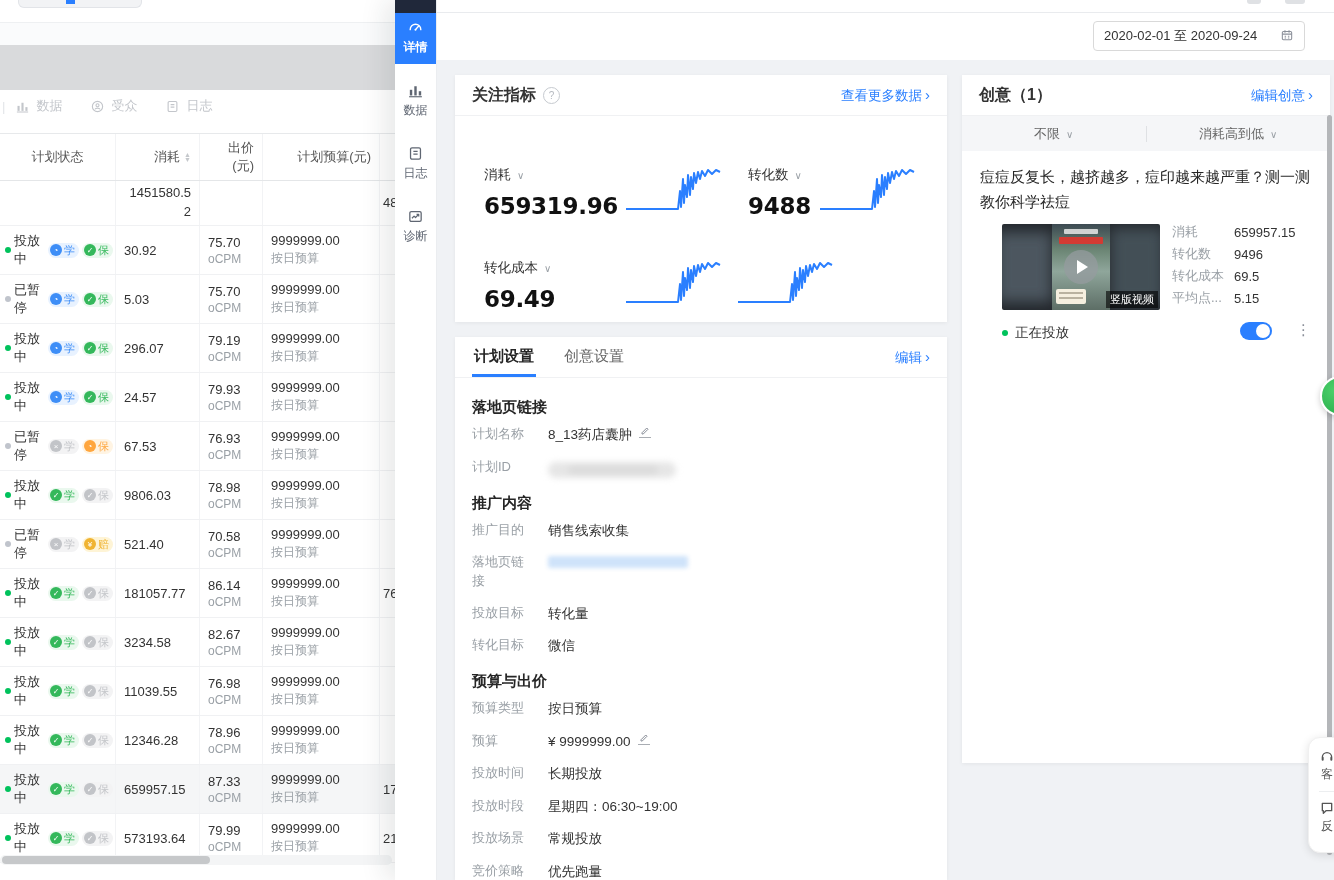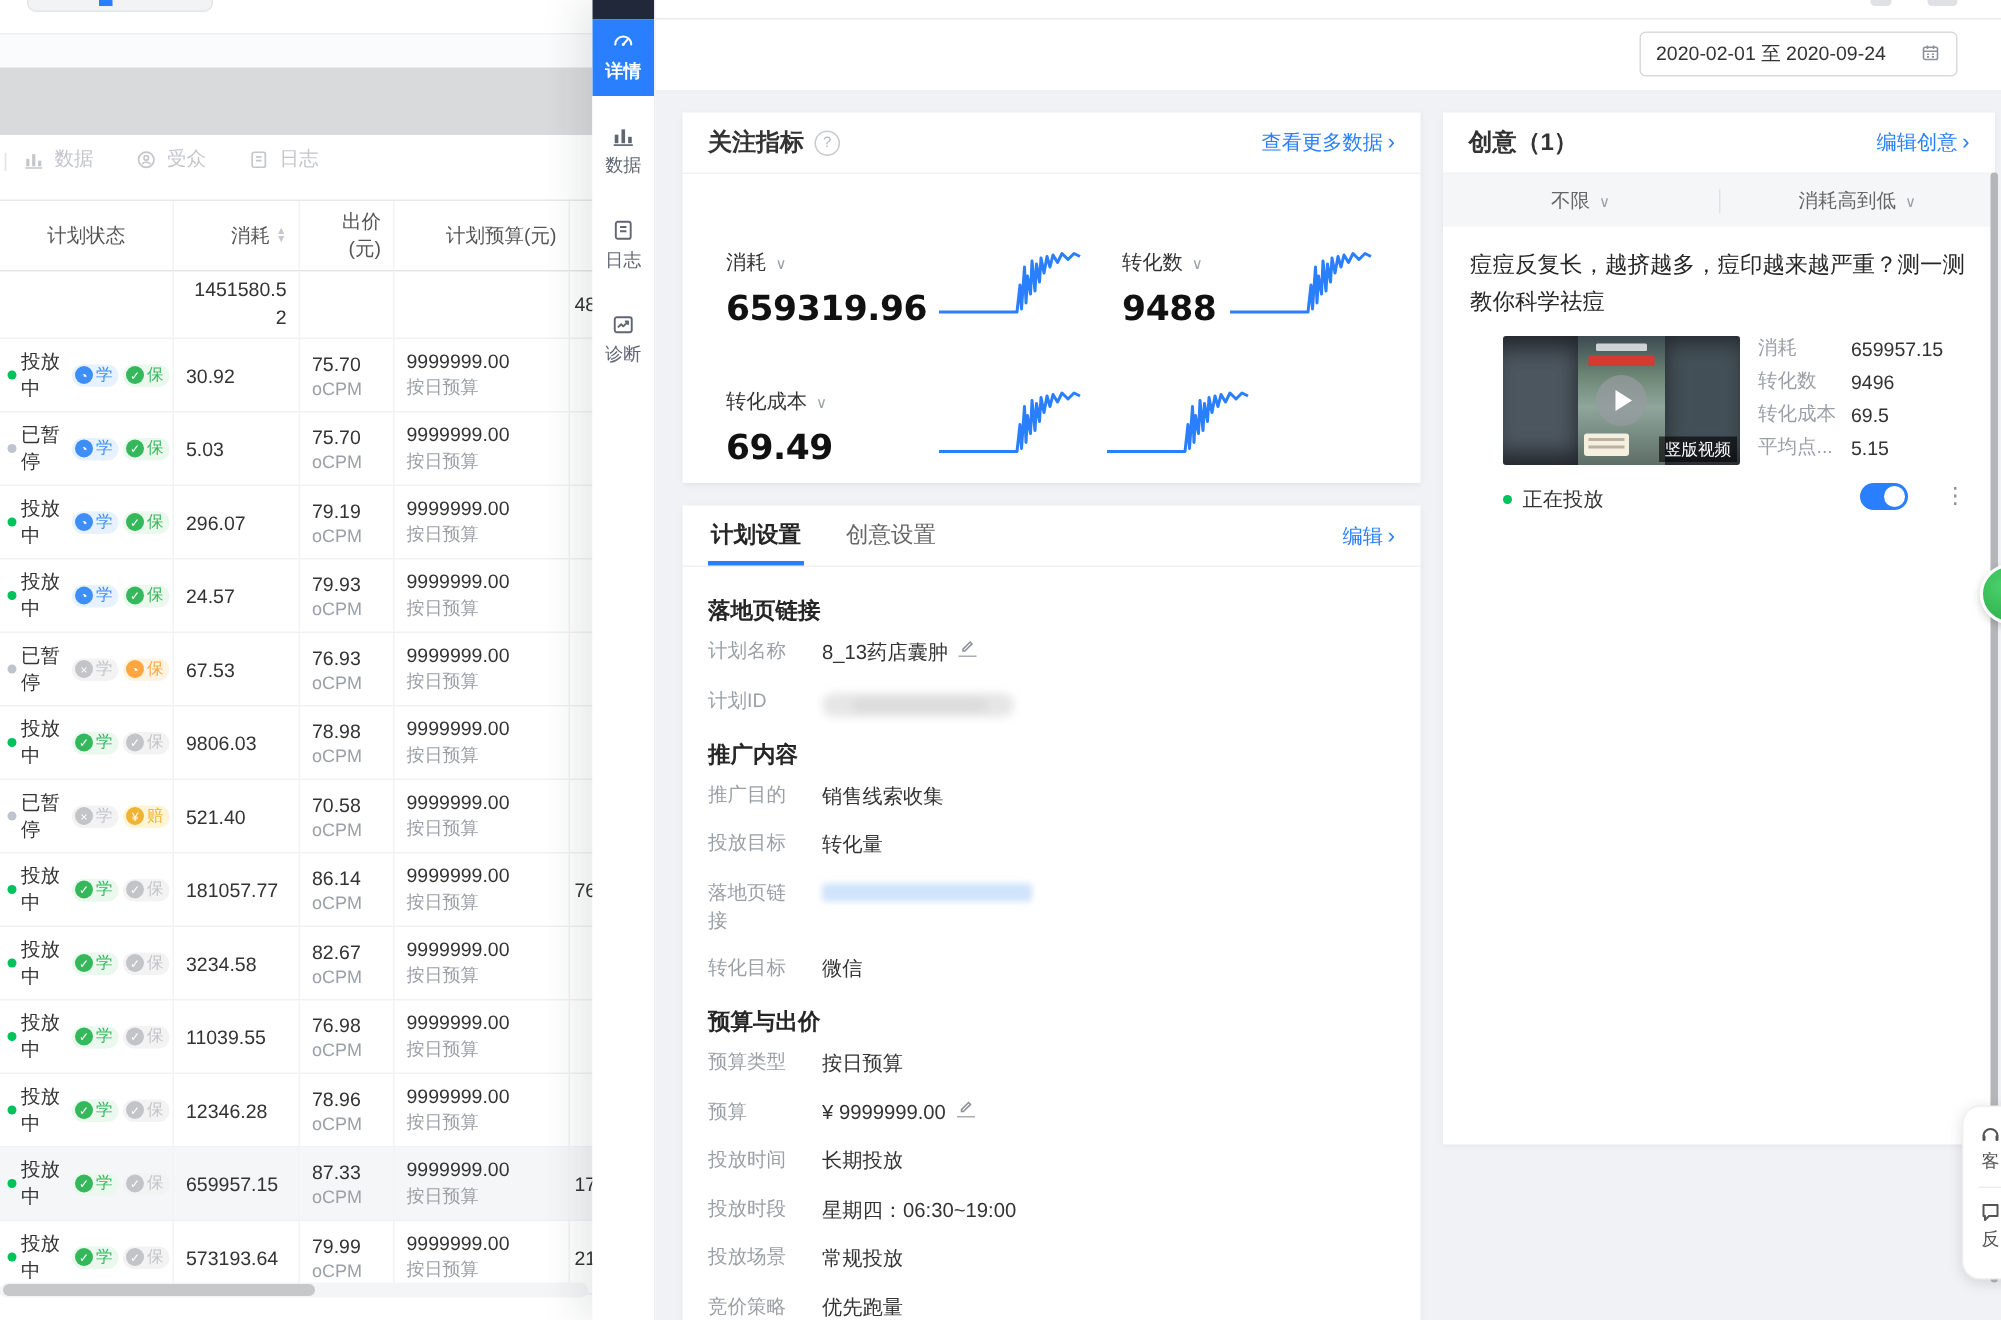--- a/index.html
+++ b/index.html
@@ -702,29 +702,29 @@
             </div>
           </div>
           <div class="sec-title">推广内容</div>
           <div class="srow">
             <div class="slabel">推广目的</div>
             <div class="sval">
               <span>销售线索收集</span>
             </div>
           </div>
           <div class="srow">
+            <div class="slabel">落地页链接</div>
+            <div class="sval">
+              <div class="blur-blue"></div>
+            </div>
+          </div>
+          <div class="srow">
             <div class="slabel">投放目标</div>
             <div class="sval">
               <span>转化量</span>
-            </div>
-          </div>
-          <div class="srow">
-            <div class="slabel">落地页链接</div>
-            <div class="sval">
-              <div class="blur-blue"></div>
             </div>
           </div>
           <div class="srow">
             <div class="slabel">转化目标</div>
             <div class="sval">
               <span>微信</span>
             </div>
           </div>
           <div class="sec-title">预算与出价</div>
           <div class="srow">

